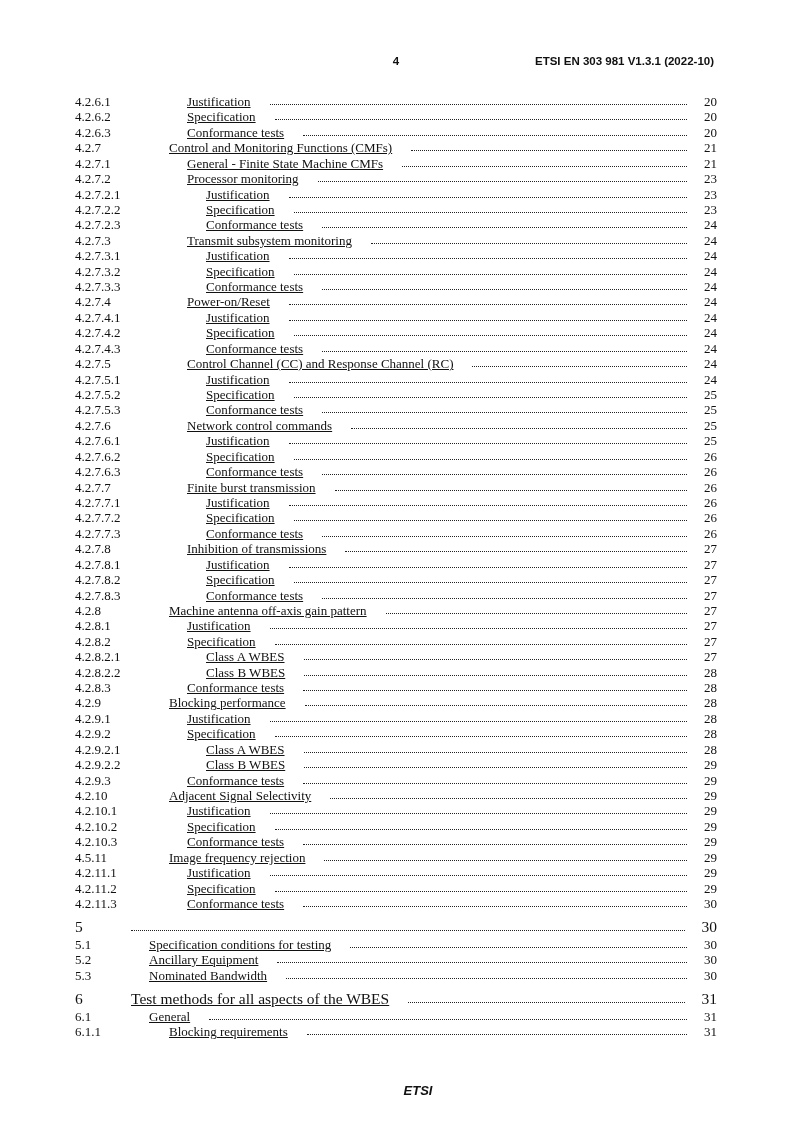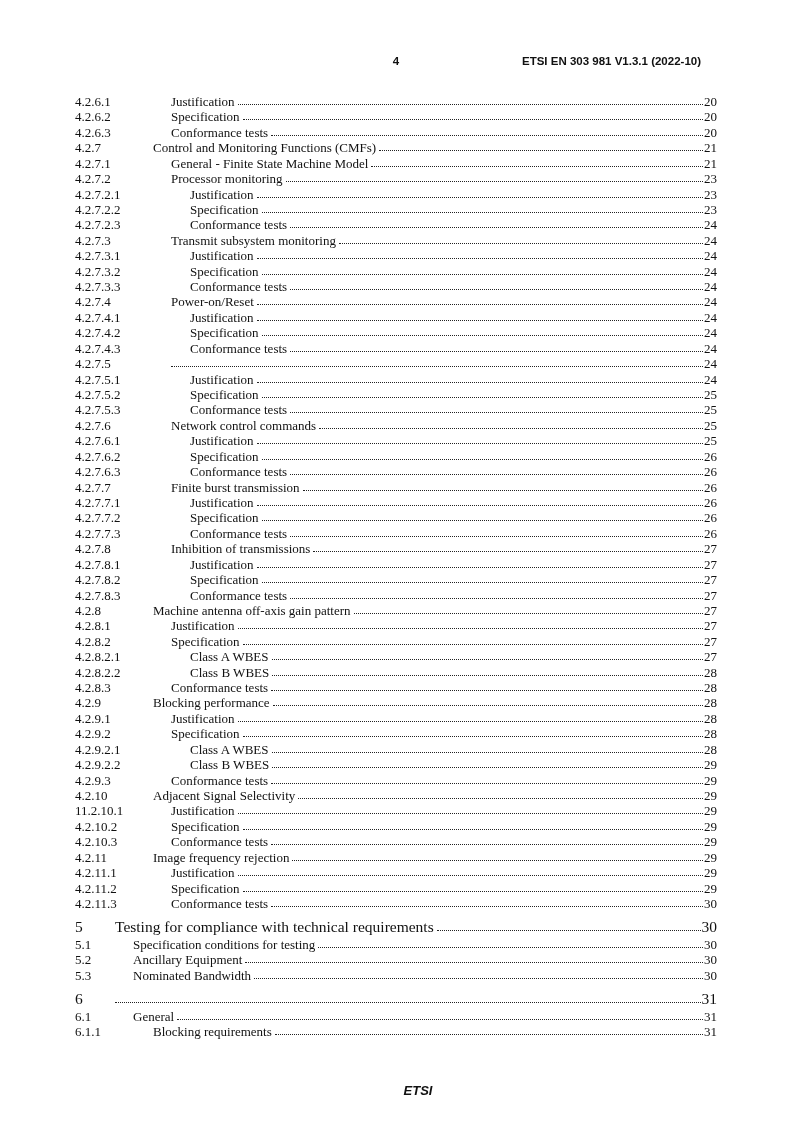--- a/index.html
+++ b/index.html
@@ -23,47 +23,48 @@
     font-weight: bold;
     font-size: 11.5px;
   }
   .header .pgnum {
     position: absolute;
     left: 0; right: 0;
     text-align: center;
   }
   .header .ref {
     position: absolute;
-    right: 16px; top: 0;
+    right: 3px; top: 0;
   }
   .toc {
     position: absolute;
     top: 94px;
     left: 75px;
     right: 76px;
   }
   .row {
     display: flex;
     align-items: baseline;
     font-size: 13px;
     line-height: 15.42px;
     white-space: nowrap;
+    gap: 16px;
   }
   .row .num { flex: none; }
   .d1 .num { width: 40px; }
   .d2 .num { width: 58px; }
   .d3 .num { width: 78px; }
   .d4 .num { width: 96px; }
   .d5 .num { width: 115px; }
   .d1 {
     font-size: 15.5px;
     line-height: 18.5px;
     margin-top: 7px;
   }
-  .row .title { flex: none; padding-right: 3px; }
+  .row .title { flex: none; padding-right: 3px; text-decoration: underline; }
   .row .leader {
     flex: 1 1 auto;
     min-width: 8px;
     height: 1px;
     border-bottom: 1.6px dotted #222222;
     position: relative;
     top: -1px;
     margin-right: 1px;
   }
   .row .pg { flex: none; text-align: left; }
@@ -109,21 +110,21 @@
         <span class="pg">20</span>
       </div>
       <div class="row d3">
         <span class="num">4.2.7</span>
         <span class="title">Control and Monitoring Functions (CMFs)</span>
         <span class="leader"></span>
         <span class="pg">21</span>
       </div>
       <div class="row d4">
         <span class="num">4.2.7.1</span>
-        <span class="title">General - Finite State Machine Model</span>
+        <span class="title">General - Finite State Machine CMFs</span>
         <span class="leader"></span>
         <span class="pg">21</span>
       </div>
       <div class="row d4">
         <span class="num">4.2.7.2</span>
         <span class="title">Processor monitoring</span>
         <span class="leader"></span>
         <span class="pg">23</span>
       </div>
       <div class="row d5">
@@ -187,20 +188,21 @@
         <span class="pg">24</span>
       </div>
       <div class="row d5">
         <span class="num">4.2.7.4.3</span>
         <span class="title">Conformance tests</span>
         <span class="leader"></span>
         <span class="pg">24</span>
       </div>
       <div class="row d4">
         <span class="num">4.2.7.5</span>
+        <span class="title">Control Channel (CC) and Response Channel (RC)</span>
         <span class="leader"></span>
         <span class="pg">24</span>
       </div>
       <div class="row d5">
         <span class="num">4.2.7.5.1</span>
         <span class="title">Justification</span>
         <span class="leader"></span>
         <span class="pg">24</span>
       </div>
       <div class="row d5">
@@ -359,39 +361,39 @@
         <span class="leader"></span>
         <span class="pg">29</span>
       </div>
       <div class="row d3">
         <span class="num">4.2.10</span>
         <span class="title">Adjacent Signal Selectivity</span>
         <span class="leader"></span>
         <span class="pg">29</span>
       </div>
       <div class="row d4">
-        <span class="num">11.2.10.1</span>
+        <span class="num">4.2.10.1</span>
         <span class="title">Justification</span>
         <span class="leader"></span>
         <span class="pg">29</span>
       </div>
       <div class="row d4">
         <span class="num">4.2.10.2</span>
         <span class="title">Specification</span>
         <span class="leader"></span>
         <span class="pg">29</span>
       </div>
       <div class="row d4">
         <span class="num">4.2.10.3</span>
         <span class="title">Conformance tests</span>
         <span class="leader"></span>
         <span class="pg">29</span>
       </div>
       <div class="row d3">
-        <span class="num">4.2.11</span>
+        <span class="num">4.5.11</span>
         <span class="title">Image frequency rejection</span>
         <span class="leader"></span>
         <span class="pg">29</span>
       </div>
       <div class="row d4">
         <span class="num">4.2.11.1</span>
         <span class="title">Justification</span>
         <span class="leader"></span>
         <span class="pg">29</span>
       </div>
@@ -402,21 +404,20 @@
         <span class="pg">29</span>
       </div>
       <div class="row d4">
         <span class="num">4.2.11.3</span>
         <span class="title">Conformance tests</span>
         <span class="leader"></span>
         <span class="pg">30</span>
       </div>
       <div class="row d1">
         <span class="num">5</span>
-        <span class="title">Testing for compliance with technical requirements</span>
         <span class="leader"></span>
         <span class="pg">30</span>
       </div>
       <div class="row d2">
         <span class="num">5.1</span>
         <span class="title">Specification conditions for testing</span>
         <span class="leader"></span>
         <span class="pg">30</span>
       </div>
       <div class="row d2">
@@ -426,20 +427,21 @@
         <span class="pg">30</span>
       </div>
       <div class="row d2">
         <span class="num">5.3</span>
         <span class="title">Nominated Bandwidth</span>
         <span class="leader"></span>
         <span class="pg">30</span>
       </div>
       <div class="row d1">
         <span class="num">6</span>
+        <span class="title">Test methods for all aspects of the WBES</span>
         <span class="leader"></span>
         <span class="pg">31</span>
       </div>
       <div class="row d2">
         <span class="num">6.1</span>
         <span class="title">General</span>
         <span class="leader"></span>
         <span class="pg">31</span>
       </div>
       <div class="row d3">

